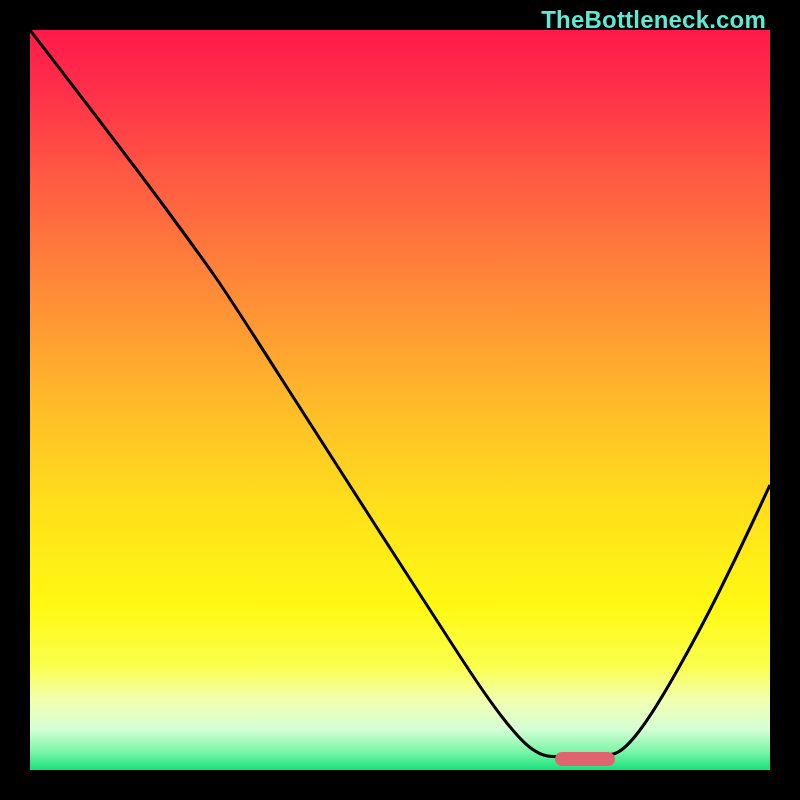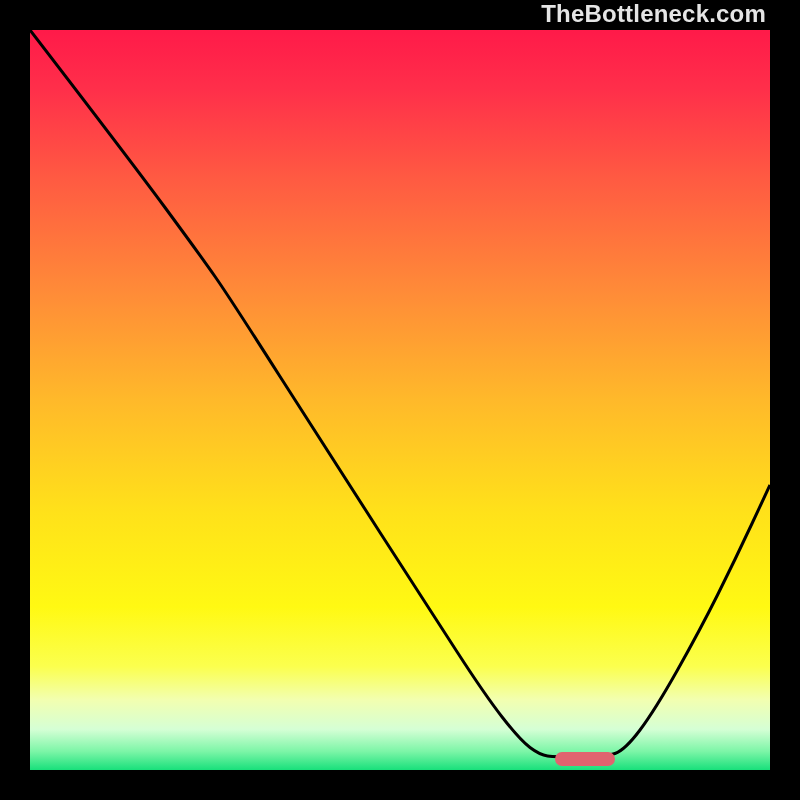--- a/index.html
+++ b/index.html
@@ -21,23 +21,23 @@
   }
   .plot {
     position: absolute;
     left: 0;
     top: 0;
     width: 740px;
     height: 740px;
   }
   .watermark {
     position: absolute;
-    top: 0;
+    top: 6px;
     right: 34px;
-    color: #e5e5e5;
+    color: #5eead4;
     font-size: 24px;
     font-weight: 600;
     letter-spacing: 0.2px;
     user-select: none;
   }
   svg { display: block; }
 </style>
 </head>
 <body>
 

